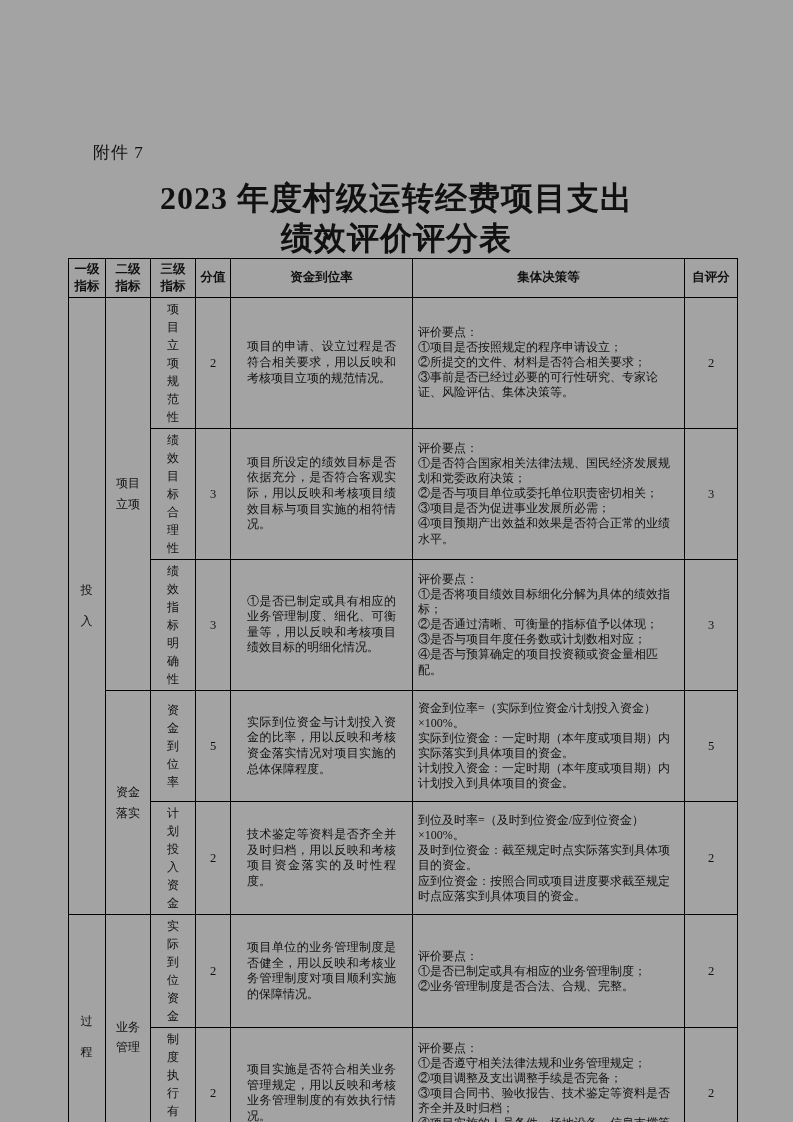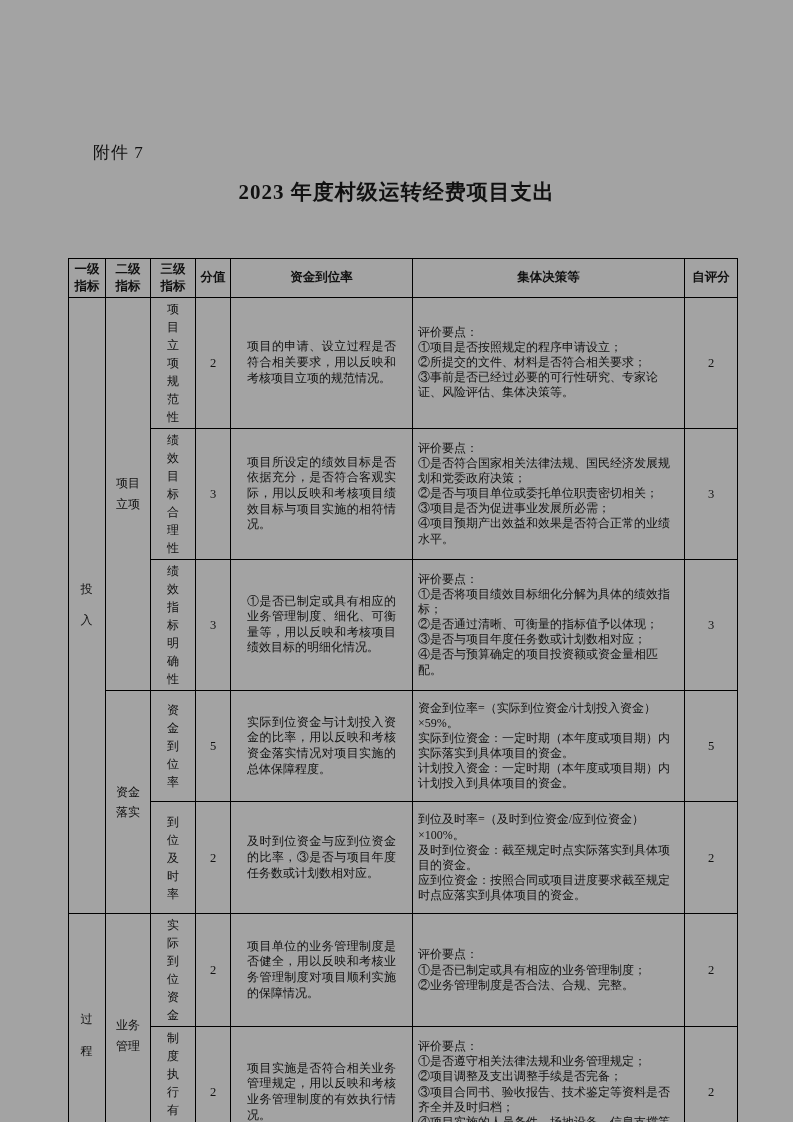--- a/index.html
+++ b/index.html
@@ -12,21 +12,21 @@
     color:#111;
     overflow:hidden;
   }
   .attachment{
     position:absolute;left:93px;top:141px;
     font-size:17px;letter-spacing:1px;
   }
   .title{
     position:absolute;left:0;width:100%;
     text-align:center;font-weight:bold;
-    font-size:21px;letter-spacing:1px;line-height:1.1;font-family:Liberation Serif, serif;
+    font-size:32px;letter-spacing:1px;line-height:1.1;font-family:Liberation Serif, serif;
   }
   .title-1{top:181px;}
   .title-2{top:221px;}
   table.score-table{
     position:absolute;left:68px;top:258px;
     width:669px;
     border-collapse:collapse;
     table-layout:fixed;
     font-size:12px;
   }
@@ -66,20 +66,21 @@
   }
 </style>
 </head>
 <body>
 
 <div class="page">
 
   <div class="attachment">附件 7</div>
 
   <div class="title title-1">2023 年度村级运转经费项目支出</div>
+  <div class="title title-2">绩效评价评分表</div>
 
   <table class="score-table">
     <colgroup>
       <col style="width:37px">
       <col style="width:45px">
       <col style="width:45px">
       <col style="width:35px">
       <col style="width:182px">
       <col style="width:272px">
       <col style="width:53px">
@@ -134,29 +135,29 @@
 ③是否与项目年度任务数或计划数相对应；
 ④是否与预算确定的项目投资额或资金量相匹配。</td>
         <td class="num">3</td>
       </tr>
       <tr style="height:102px">
         <td class="lvl2" rowspan="2">资金
 落实</td>
         <td class="lvl3">资金到位率</td>
         <td class="num">5</td>
         <td class="expl">实际到位资金与计划投入资金的比率，用以反映和考核资金落实情况对项目实施的总体保障程度。</td>
-        <td class="desc">资金到位率=（实际到位资金/计划投入资金）×59%。
+        <td class="desc">资金到位率=（实际到位资金/计划投入资金）×100%。
 实际到位资金：一定时期（本年度或项目期）内实际落实到具体项目的资金。
 计划投入资金：一定时期（本年度或项目期）内计划投入到具体项目的资金。</td>
         <td class="num">5</td>
       </tr>
       <tr style="height:98px">
-        <td class="lvl3">到位及时率</td>
+        <td class="lvl3">计划投入资金</td>
         <td class="num">2</td>
-        <td class="expl">及时到位资金与应到位资金的比率，③是否与项目年度任务数或计划数相对应。</td>
+        <td class="expl">技术鉴定等资料是否齐全并及时归档，用以反映和考核项目资金落实的及时性程度。</td>
         <td class="desc">到位及时率=（及时到位资金/应到位资金）×100%。
 及时到位资金：截至规定时点实际落实到具体项目的资金。
 应到位资金：按照合同或项目进度要求截至规定时点应落实到具体项目的资金。</td>
         <td class="num">2</td>
       </tr>
       <tr style="height:78px">
         <td class="lvl1" rowspan="2">过
 程</td>
         <td class="lvl2" rowspan="2">业务
 管理</td>

